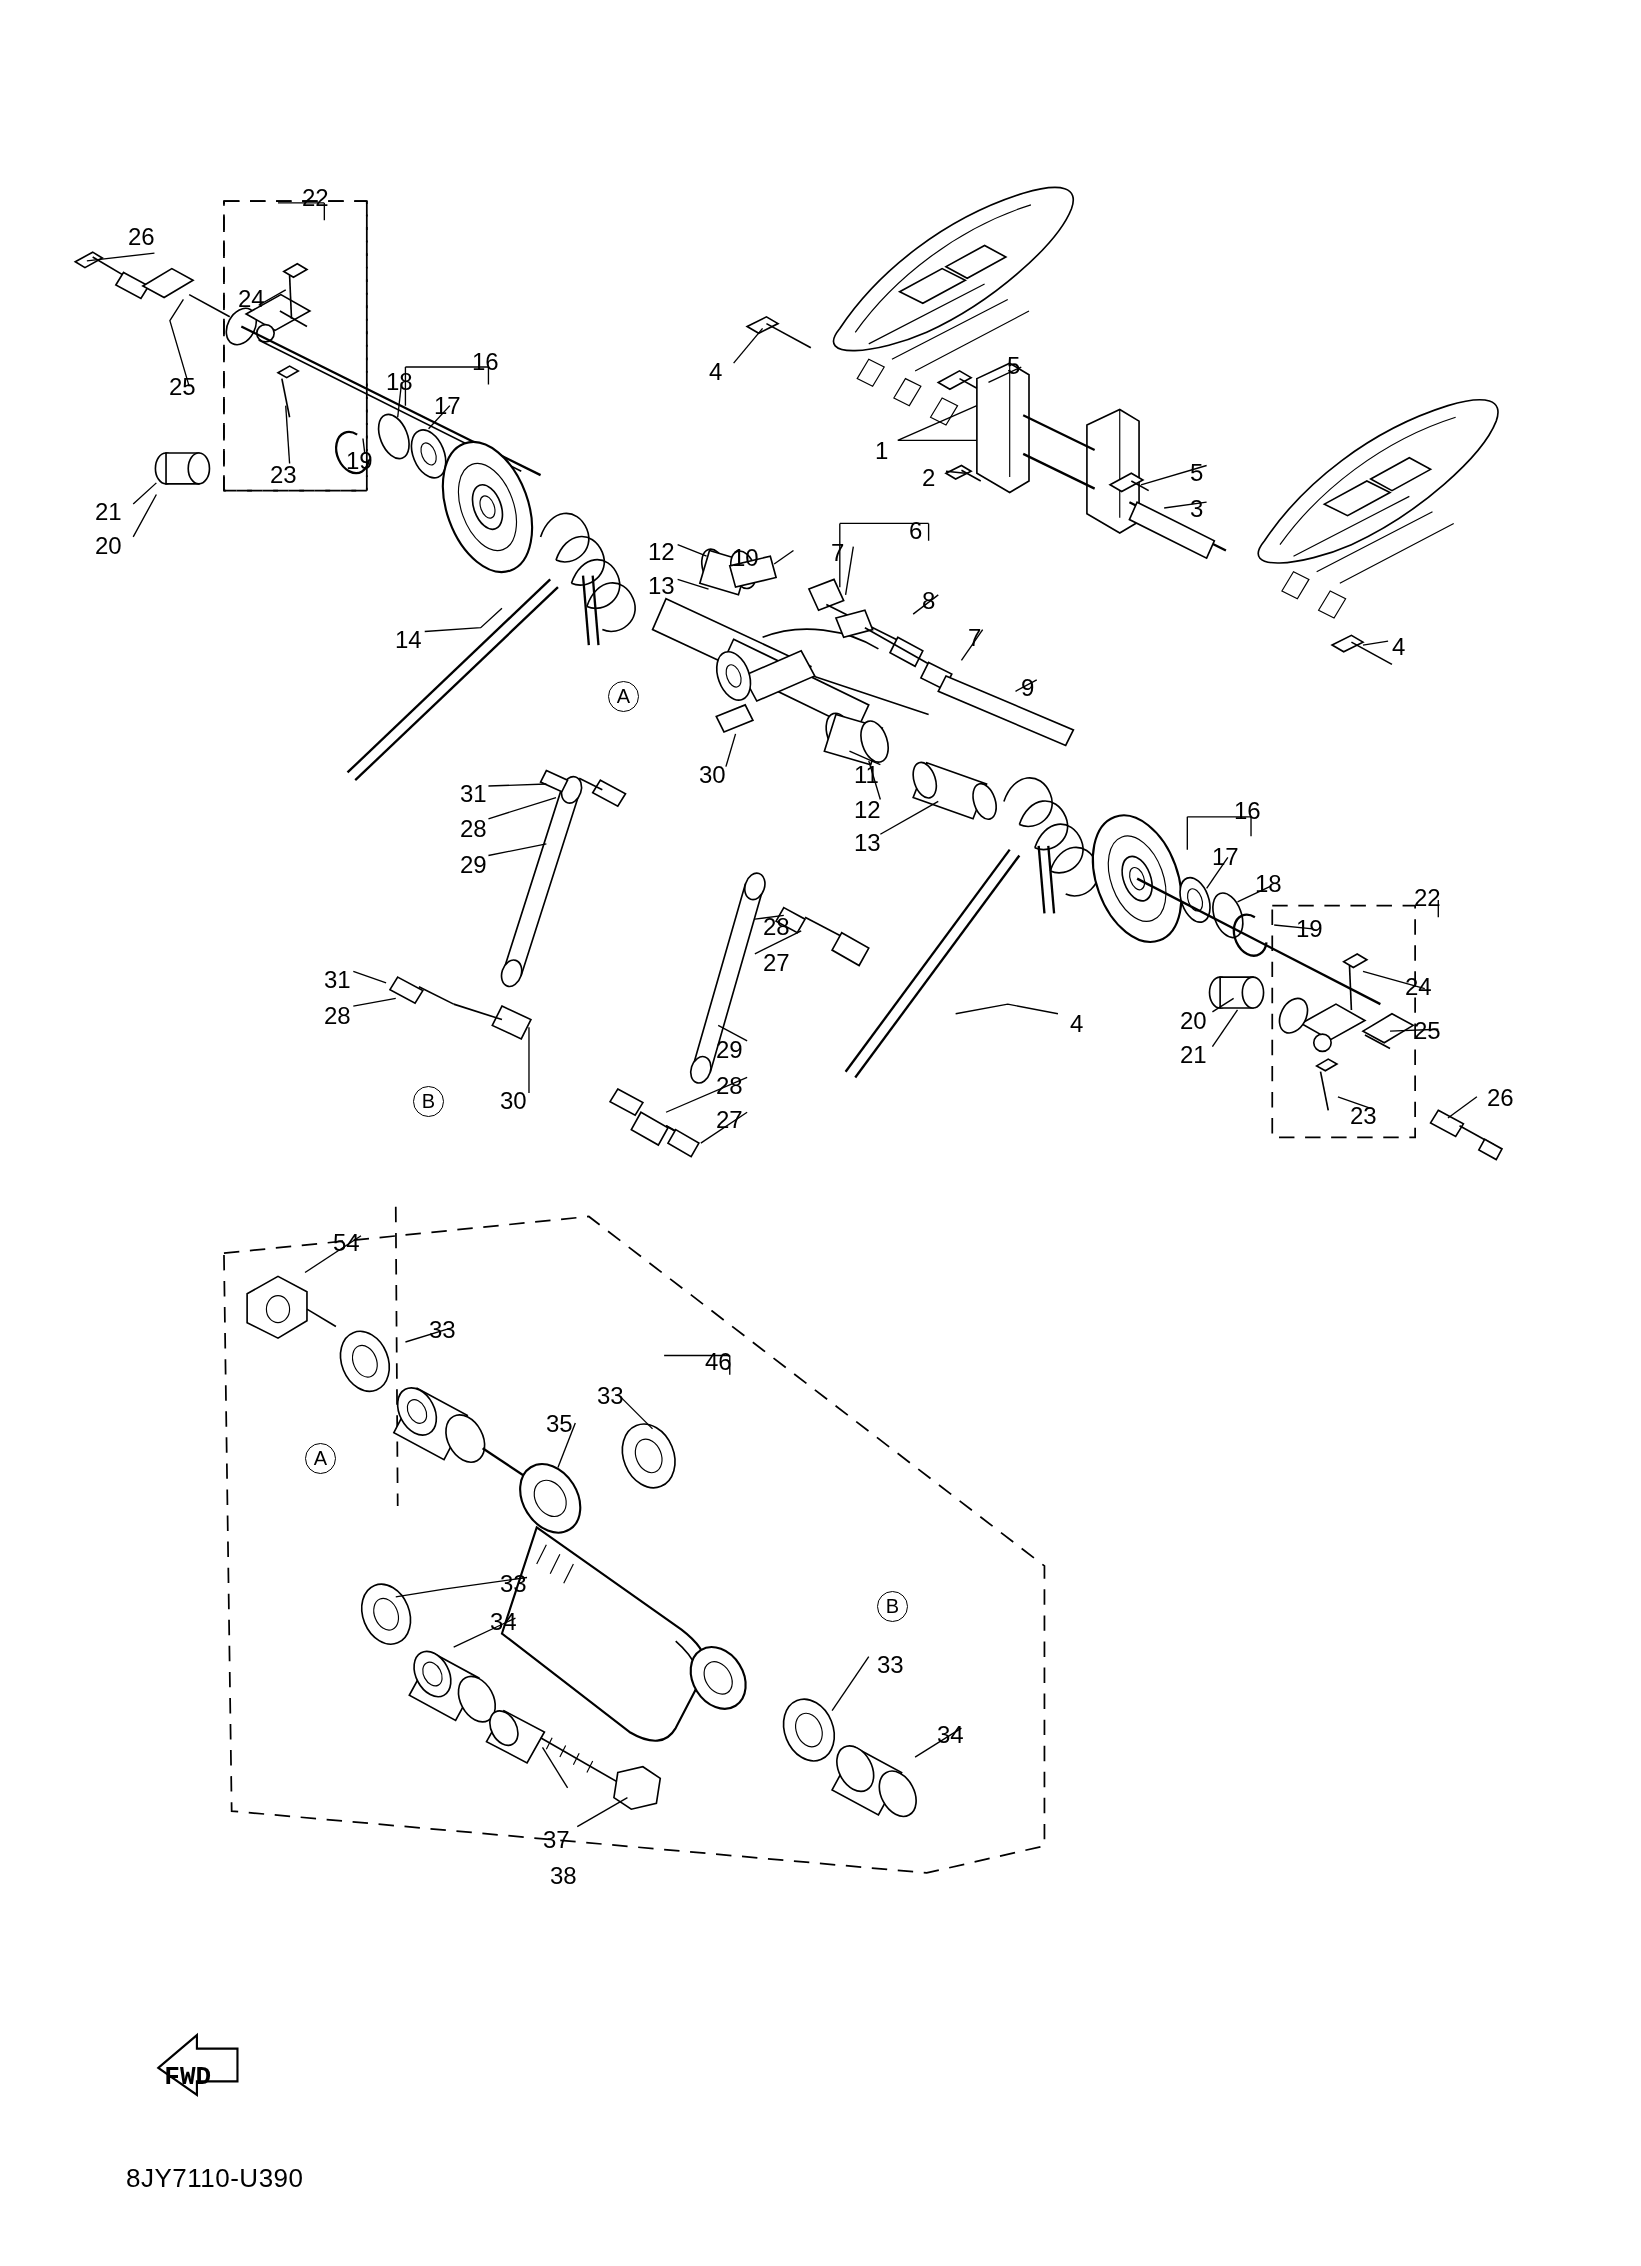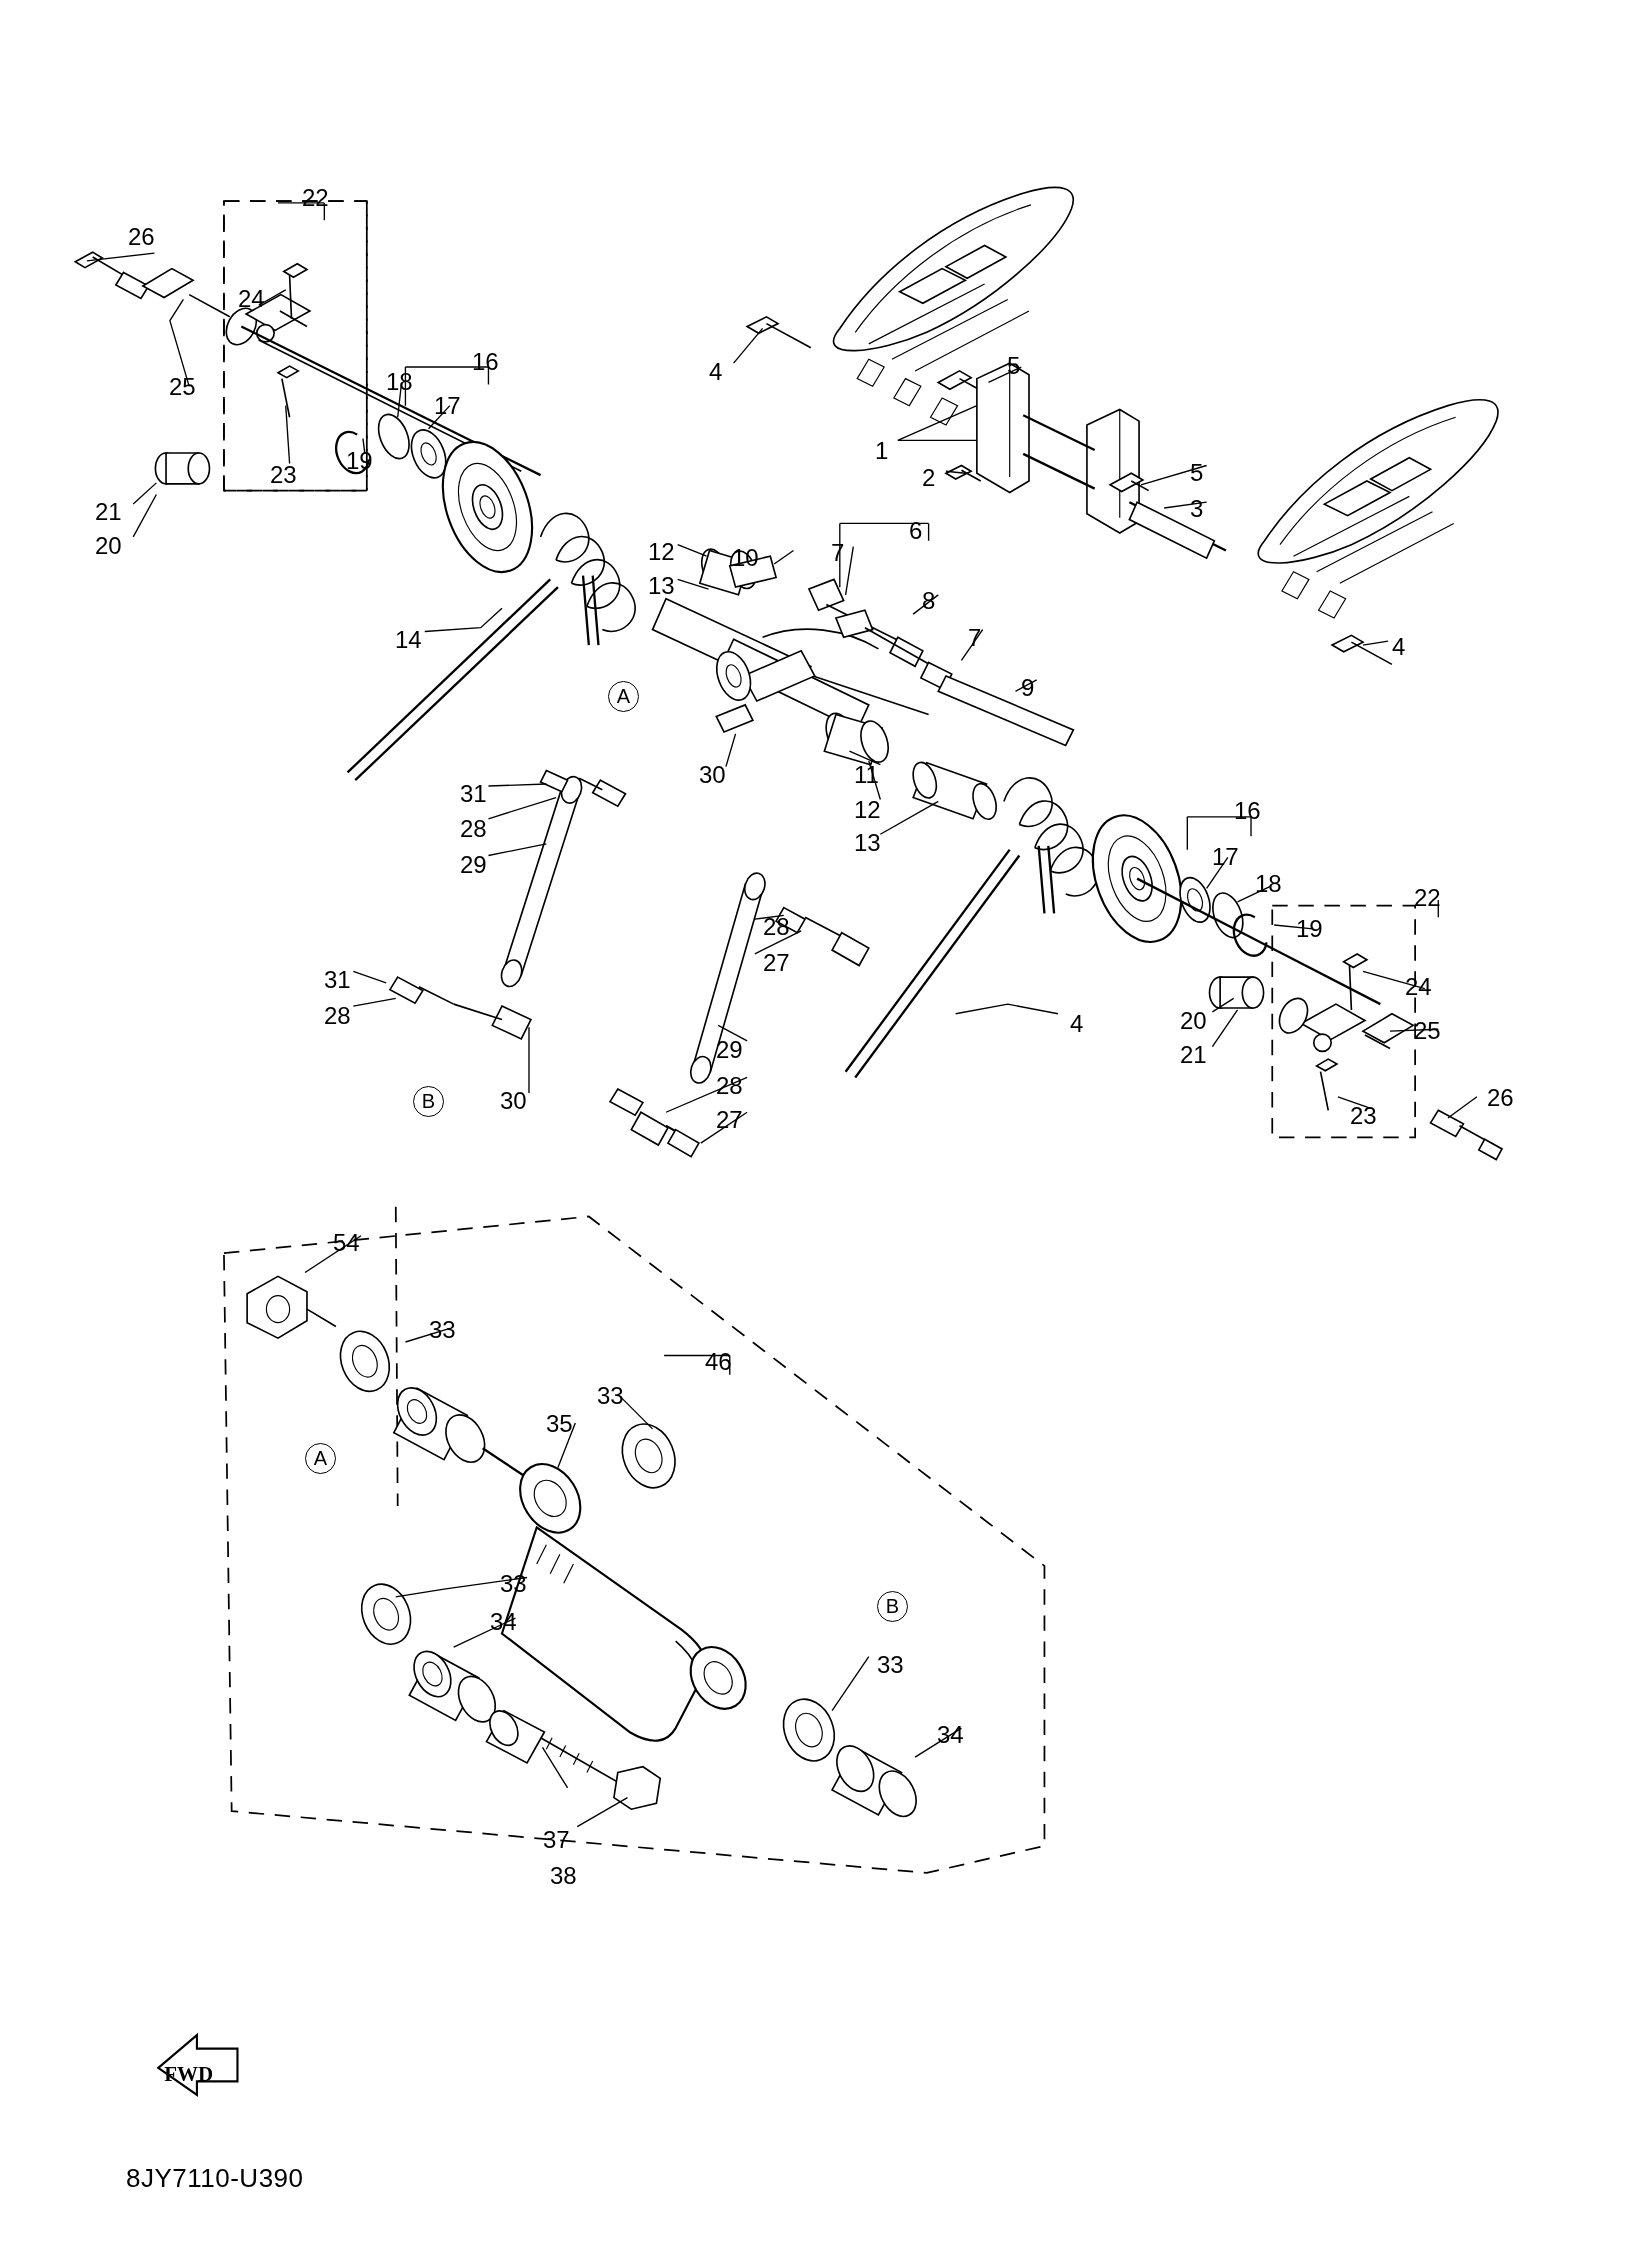--- a/index.html
+++ b/index.html
@@ -58,23 +58,23 @@
     position: absolute;
     left: 145px;
     top: 2037px;
     width: 106px;
     height: 77px;
   }
   .fwd-text {
     position: absolute;
     left: 19.3px;
     top: 25px;
-    font-size: 21px;
+    font-size: 26px;
     font-weight: bold;
-    font-family: Liberation Serif, serif;
+    font-family: Liberation Mono, monospace;
     letter-spacing: 0px;
   }
 </style>
 </head>
 <body>
 
 <div id="stage">
 
   <svg class="diagram" viewBox="0 0 1700 2347">
     <defs>

